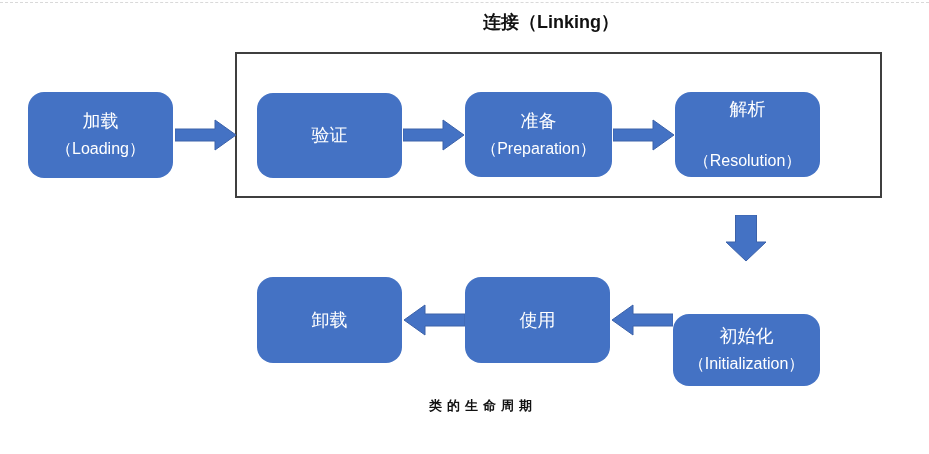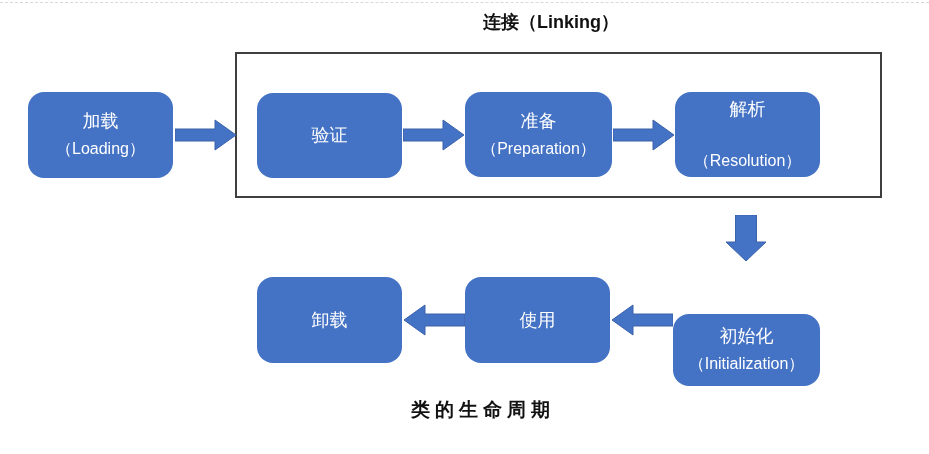--- a/index.html
+++ b/index.html
@@ -48,21 +48,21 @@
   }
   .node .zh { font-size: 18px; }
   .node .en { font-size: 16px; white-space: nowrap; }
   .arrow { position: absolute; }
   .arrow polygon { fill: #4472c4; stroke: #3c62a9; stroke-width: 1; }
   .caption {
     position: absolute;
     left: 353px; top: 397px;
     width: 260px;
     text-align: center;
-    font-size: 19px;
+    font-size: 13px;
     font-weight: bold;
     letter-spacing: 5px;
     color: #111111;
   }
 </style>
 </head>
 <body>
 
 <div class="canvas">
 

